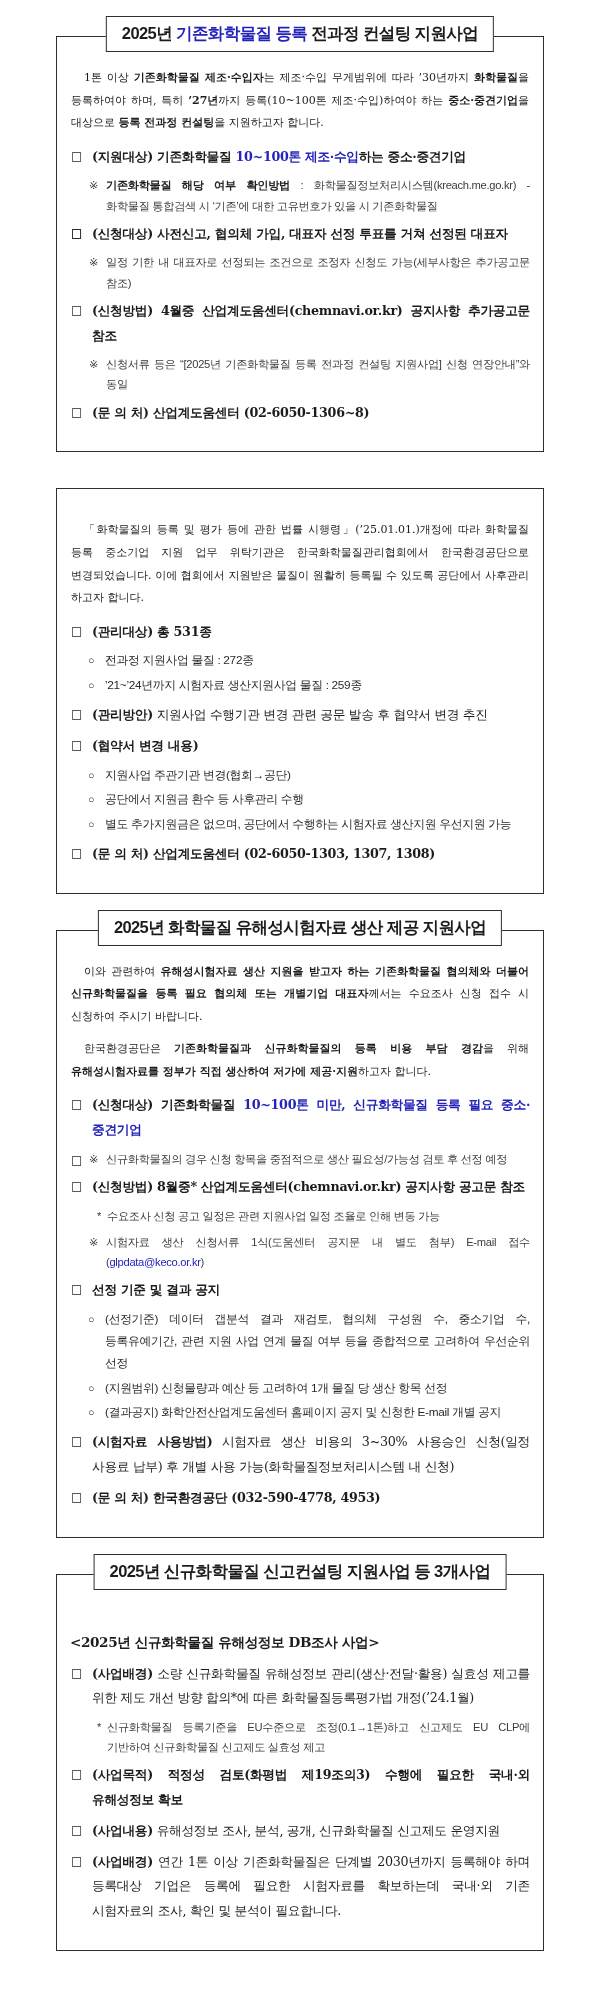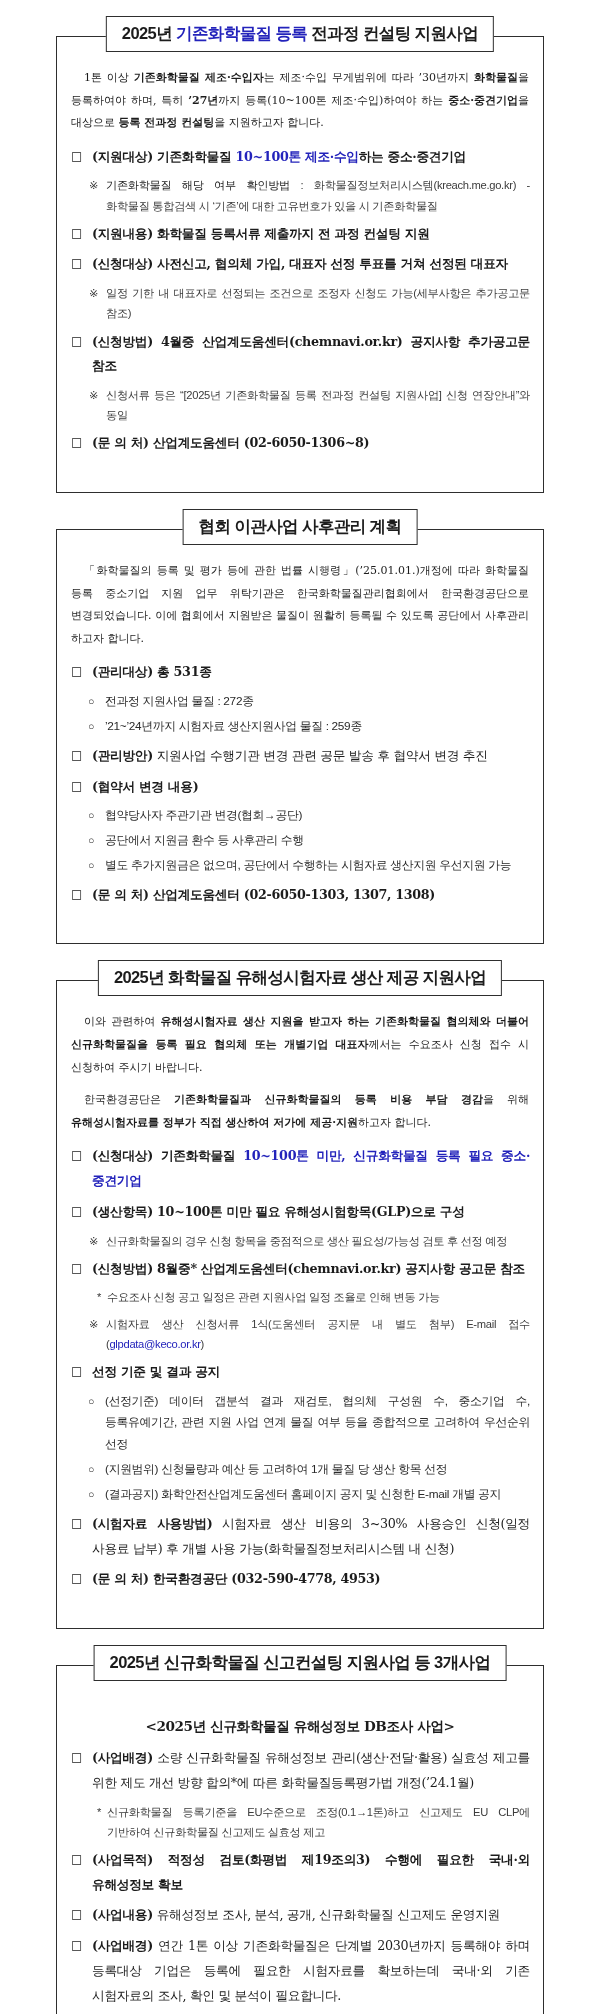--- a/index.html
+++ b/index.html
@@ -1,87 +1,86 @@
 <!DOCTYPE html>
 <html><head>
 <meta charset="utf-8">
 <style>
   :root{ --ink:#1c1c1c; --blue:#2323bb; --line:#2e2e2e; }
   html,body{margin:0;padding:0;background:#ffffff;}
   body{width:600px;color:var(--ink);font-family:"DejaVu Serif","Liberation Serif",serif;}
   .page{padding:14px 0 18px;}
-  .section{position:relative;border:1.6px solid var(--line);margin:26px 56px 36px;padding:27px 13px 30px;background:#fff;}
+  .section{position:relative;border:1.6px solid var(--line);margin:26px 56px 36px;padding:27px 13px 20px;background:#fff;}
   .section:first-child{margin-top:22px;}
   .tbox{position:absolute;top:-21px;left:50%;transform:translateX(-50%);background:#fff;border:1.6px solid var(--line);
         padding:6px 15px;font-size:16.5px;font-weight:bold;white-space:nowrap;letter-spacing:-0.6px;
         font-family:"Liberation Sans","DejaVu Sans",sans-serif;}
   .blk{position:relative;text-align:justify;}
   .para{font-size:11px;line-height:2.05;text-indent:13px;margin:3px 1px 10px;word-break:keep-all;}
   .item{font-size:12.7px;font-weight:bold;line-height:1.95;padding-left:22px;margin:6px 0;letter-spacing:-0.3px;word-break:keep-all;}
   .item > .pfx{position:absolute;left:1px;top:0;font-weight:normal;font-size:12px;}
   .sub{font-family:"Liberation Sans","DejaVu Sans",sans-serif;font-size:11.8px;line-height:1.85;color:#2a2a2a;
        margin:3px 0 3px 18px;padding-left:17px;letter-spacing:-0.3px;word-break:keep-all;}
   .sub > .pfx{position:absolute;left:0;top:1px;font-size:10.5px;}
   .note{font-family:"Liberation Sans","DejaVu Sans",sans-serif;font-size:11.2px;line-height:1.8;color:#3b3b3b;
         margin:2px 0 6px 19px;padding-left:17px;letter-spacing:-0.3px;word-break:keep-all;}
   .note > .pfx{position:absolute;left:0;top:0;}
   .star{font-family:"Liberation Sans","DejaVu Sans",sans-serif;font-size:11.2px;line-height:1.8;color:#3b3b3b;
         margin:2px 0 6px 27px;padding-left:10px;letter-spacing:-0.3px;word-break:keep-all;}
   .star > .pfx{position:absolute;left:0;top:0;}
-  .subtitle{text-align:center;font-weight:bold;font-size:13.6px;letter-spacing:-0.4px;margin:25px 0 10px;word-break:keep-all;}
+  .subtitle{text-align:left;font-weight:bold;font-size:13.6px;letter-spacing:-0.4px;margin:32px 0 10px;word-break:keep-all;}
   .rn{font-weight:normal;}
   .rb{font-weight:bold;}
   .rbl{font-weight:bold;color:var(--blue);}
-  .rgb{font-weight:normal;color:#222;}
+  .rgb{font-weight:bold;color:#222;}
   .rlk{font-weight:normal;color:var(--blue);}
   .tbox .rbl{color:var(--blue);}
 </style>
 </head>
 <body>
 
 <div class="page">
 
   <div class="section">
     <div class="tbox"><span class="rb">2025년 </span><span class="rbl">기존화학물질 등록</span><span class="rb"> 전과정 컨설팅 지원사업</span></div>
     <div>
         <div class="blk para"><span class="rn">1톤 이상 </span><span class="rb">기존화학물질 제조·수입자</span><span class="rn">는 제조·수입 무게범위에 따라 ’30년까지 </span><span class="rb">화학물질</span><span class="rn">을 등록하여야 하며, 특히 </span><span class="rb">’27년</span><span class="rn">까지 등록(10~100톤 제조·수입)하여야 하는 </span><span class="rb">중소·중견기업</span><span class="rn">을 대상으로 </span><span class="rb">등록 전과정 컨설팅</span><span class="rn">을 지원하고자 합니다.</span></div>
         <div class="blk item"><span class="pfx">□</span><span class="rb">(지원대상) 기존화학물질 </span><span class="rbl">10~100톤 제조·수입</span><span class="rb">하는 중소·중견기업</span></div>
         <div class="blk note"><span class="pfx">※</span><span class="rgb">기존화학물질 해당 여부 확인방법</span><span class="rn"> : 화학물질정보처리시스템(kreach.me.go.kr) - 화학물질 통합검색 시 ‘기존’에 대한 고유번호가 있을 시 기존화학물질</span></div>
-        <div class="blk item"><span class="pfx">□</span><span class="rb">(지원내용) 화학물질 등록서류 제출까지 전 과정 컨설팅 지원</span></div>
+        <div class="blk item"><span class="pfx">□</span></div>
         <div class="blk item"><span class="pfx">□</span><span class="rb">(신청대상) 사전신고, 협의체 가입, 대표자 선정 투표를 거쳐 선정된 대표자</span></div>
         <div class="blk note"><span class="pfx">※</span><span class="rn">일정 기한 내 대표자로 선정되는 조건으로 조정자 신청도 가능(세부사항은 추가공고문 참조)</span></div>
         <div class="blk item"><span class="pfx">□</span><span class="rb">(신청방법) 4월중 산업계도움센터(chemnavi.or.kr) 공지사항 추가공고문 참조</span></div>
         <div class="blk note"><span class="pfx">※</span><span class="rn">신청서류 등은 “[2025년 기존화학물질 등록 전과정 컨설팅 지원사업] 신청 연장안내”와 동일</span></div>
         <div class="blk item"><span class="pfx">□</span><span class="rb">(문 의 처) 산업계도움센터 (02-6050-1306~8)</span></div>
       </div>
   </div>
 
   <div class="section">
-    <div class="tbox"><span class="rb">협회 이관사업 사후관리 계획</span></div>
     <div>
         <div class="blk para"><span class="rn">「화학물질의 등록 및 평가 등에 관한 법률 시행령」(’25.01.01.)개정에 따라 화학물질 등록 중소기업 지원 업무 위탁기관은 한국화학물질관리협회에서 한국환경공단으로 변경되었습니다. 이에 협회에서 지원받은 물질이 원활히 등록될 수 있도록 공단에서 사후관리 하고자 합니다.</span></div>
         <div class="blk item"><span class="pfx">□</span><span class="rb">(관리대상) 총 531종</span></div>
         <div class="blk sub"><span class="pfx">○</span><span class="rn">전과정 지원사업 물질 : 272종</span></div>
         <div class="blk sub"><span class="pfx">○</span><span class="rn">’21~’24년까지 시험자료 생산지원사업 물질 : 259종</span></div>
         <div class="blk item"><span class="pfx">□</span><span class="rb">(관리방안)</span><span class="rn"> 지원사업 수행기관 변경 관련 공문 발송 후 협약서 변경 추진</span></div>
         <div class="blk item"><span class="pfx">□</span><span class="rb">(협약서 변경 내용)</span></div>
-        <div class="blk sub"><span class="pfx">○</span><span class="rn">협약당사자 주관기관 변경(협회→공단)</span></div>
+        <div class="blk sub"><span class="pfx">○</span><span class="rn">지원사업 주관기관 변경(협회→공단)</span></div>
         <div class="blk sub"><span class="pfx">○</span><span class="rn">공단에서 지원금 환수 등 사후관리 수행</span></div>
         <div class="blk sub"><span class="pfx">○</span><span class="rn">별도 추가지원금은 없으며, 공단에서 수행하는 시험자료 생산지원 우선지원 가능</span></div>
         <div class="blk item"><span class="pfx">□</span><span class="rb">(문 의 처) 산업계도움센터 (02-6050-1303, 1307, 1308)</span></div>
       </div>
   </div>
 
   <div class="section">
     <div class="tbox"><span class="rb">2025년 화학물질 유해성시험자료 생산 제공 지원사업</span></div>
     <div>
         <div class="blk para"><span class="rn">이와 관련하여 </span><span class="rb">유해성시험자료 생산 지원을 받고자 하는 기존화학물질 협의체와 더불어 신규화학물질을 등록 필요 협의체 또는 개별기업 대표자</span><span class="rn">께서는 수요조사 신청 접수 시 신청하여 주시기 바랍니다.</span></div>
         <div class="blk para"><span class="rn">한국환경공단은 </span><span class="rb">기존화학물질과 신규화학물질의 등록 비용 부담 경감</span><span class="rn">을 위해 </span><span class="rb">유해성시험자료를 정부가 직접 생산하여 저가에 제공·지원</span><span class="rn">하고자 합니다.</span></div>
         <div class="blk item"><span class="pfx">□</span><span class="rb">(신청대상) 기존화학물질 </span><span class="rbl">10~100톤 미만, 신규화학물질 등록 필요 중소·중견기업</span></div>
-        <div class="blk item"><span class="pfx">□</span><span class="rb">(생산항목) 10~100톤 미만 필요 유해성시험항목(GLP)으로 구성</span></div>
+        <div class="blk item"><span class="pfx">□</span></div>
         <div class="blk note"><span class="pfx">※</span><span class="rn">신규화학물질의 경우 신청 항목을 중점적으로 생산 필요성/가능성 검토 후 선정 예정</span></div>
         <div class="blk item"><span class="pfx">□</span><span class="rb">(신청방법) 8월중* 산업계도움센터(chemnavi.or.kr) 공지사항 공고문 참조</span></div>
         <div class="blk star"><span class="pfx">*</span><span class="rn">수요조사 신청 공고 일정은 관련 지원사업 일정 조율로 인해 변동 가능</span></div>
         <div class="blk note"><span class="pfx">※</span><span class="rn">시험자료 생산 신청서류 1식(도움센터 공지문 내 별도 첨부) E-mail 접수(</span><span class="rlk">glpdata@keco.or.kr</span><span class="rn">)</span></div>
         <div class="blk item"><span class="pfx">□</span><span class="rb">선정 기준 및 결과 공지</span></div>
         <div class="blk sub"><span class="pfx">○</span><span class="rn">(선정기준) 데이터 갭분석 결과 재검토, 협의체 구성원 수, 중소기업 수, 등록유예기간, 관련 지원 사업 연계 물질 여부 등을 종합적으로 고려하여 우선순위 선정</span></div>
         <div class="blk sub"><span class="pfx">○</span><span class="rn">(지원범위) 신청물량과 예산 등 고려하여 1개 물질 당 생산 항목 선정</span></div>
         <div class="blk sub"><span class="pfx">○</span><span class="rn">(결과공지) 화학안전산업계도움센터 홈페이지 공지 및 신청한 E-mail 개별 공지</span></div>
         <div class="blk item"><span class="pfx">□</span><span class="rb">(시험자료 사용방법)</span><span class="rn"> 시험자료 생산 비용의 3~30% 사용승인 신청(일정 사용료 납부) 후 개별 사용 가능(화학물질정보처리시스템 내 신청)</span></div>
         <div class="blk item"><span class="pfx">□</span><span class="rb">(문 의 처) 한국환경공단 (032-590-4778, 4953)</span></div>

